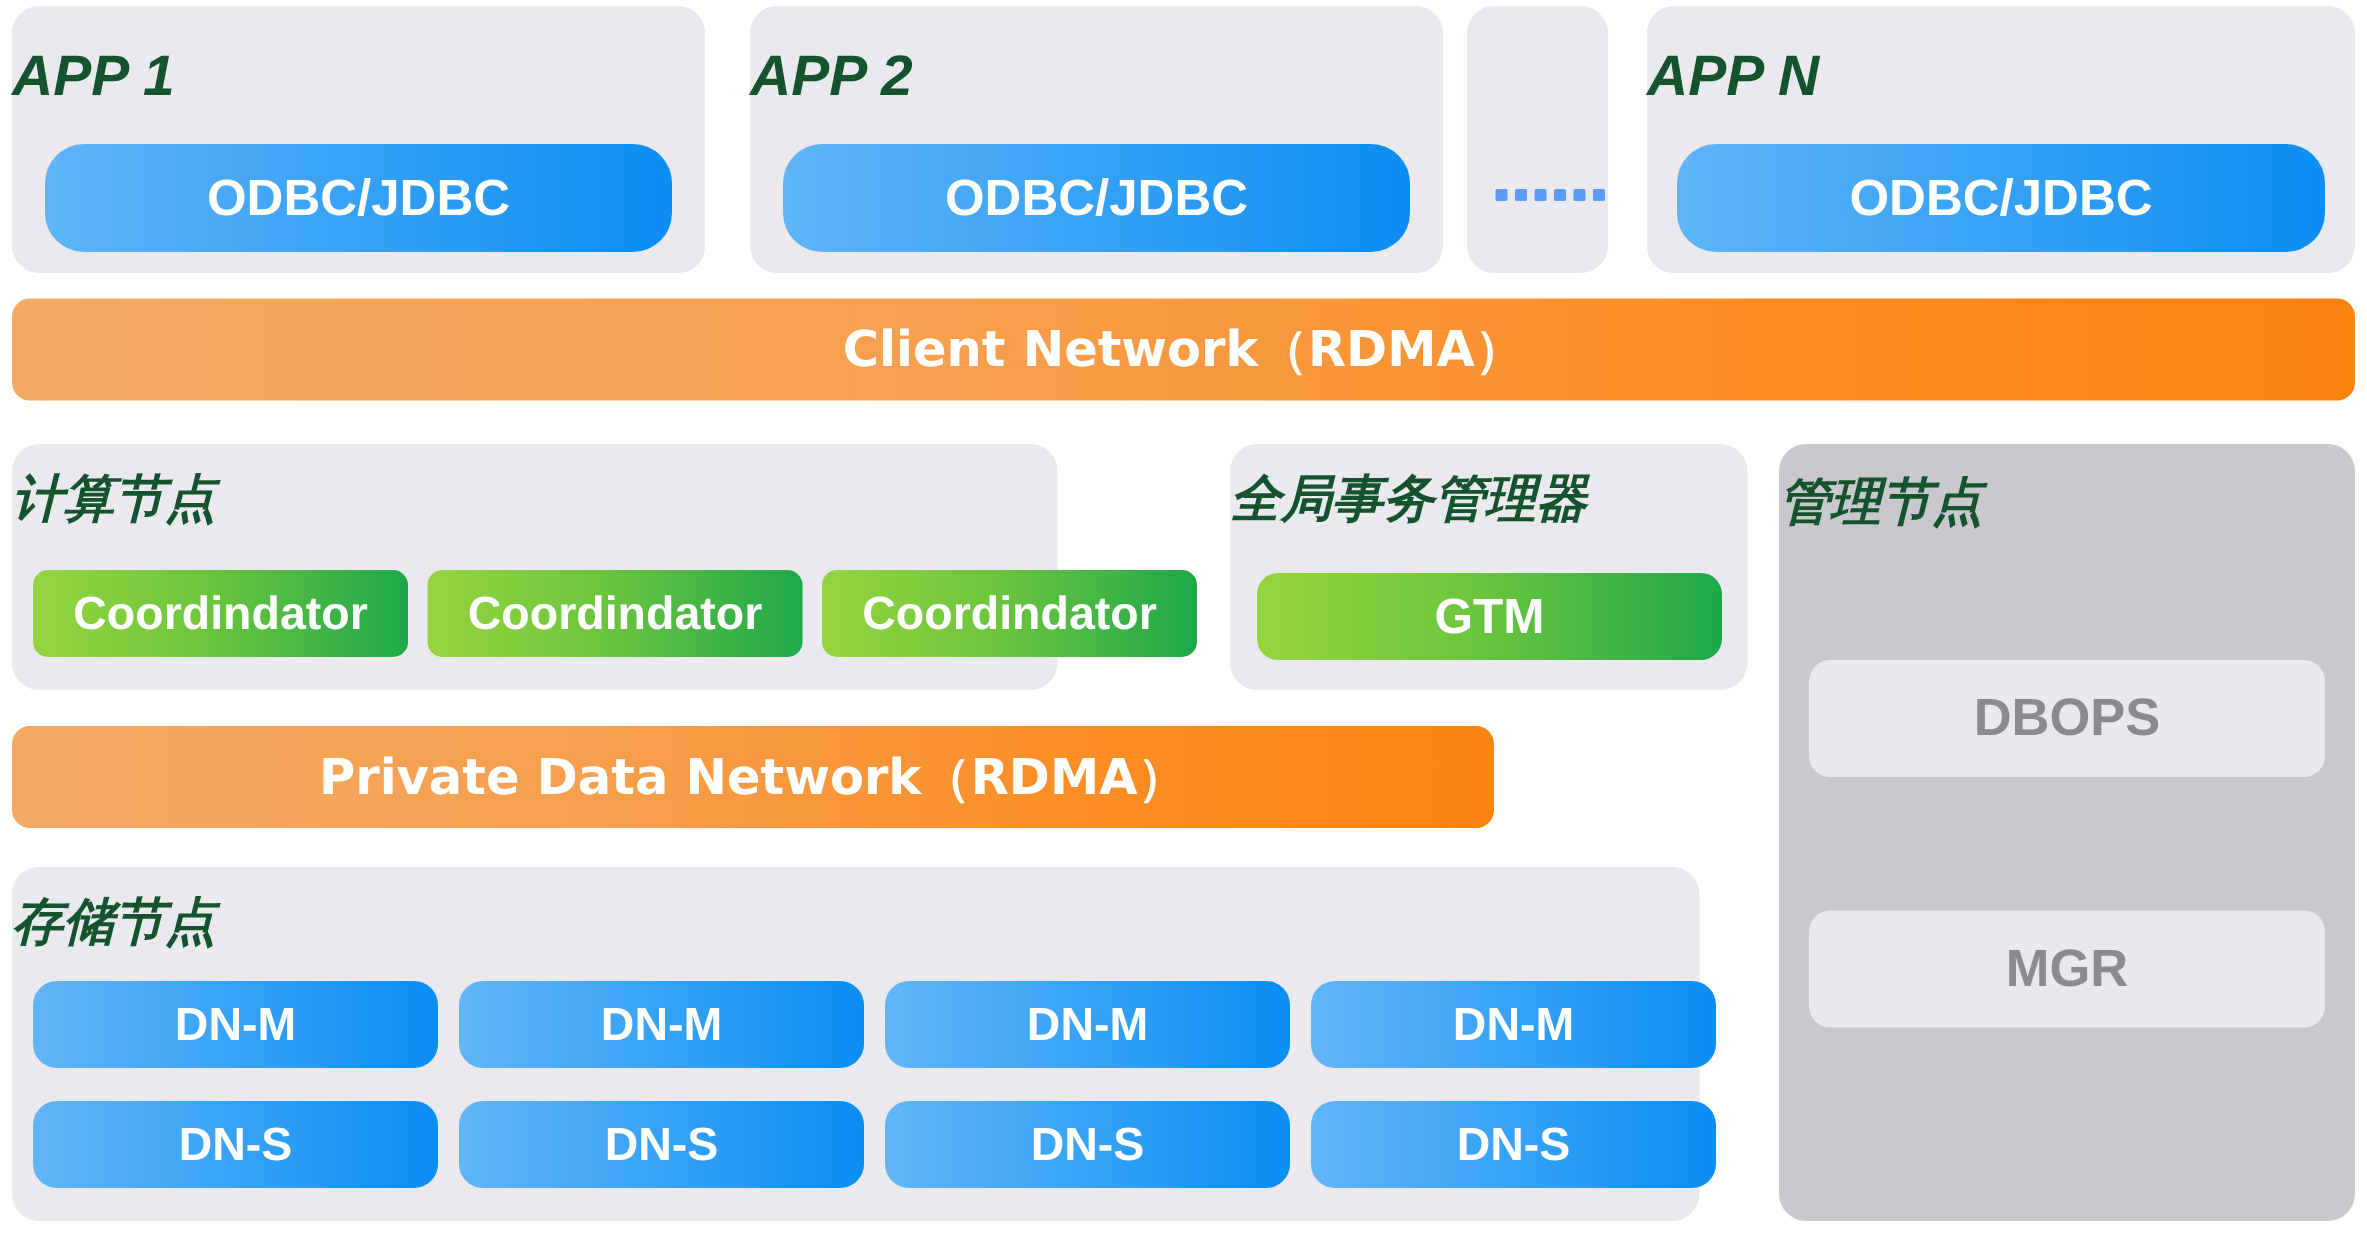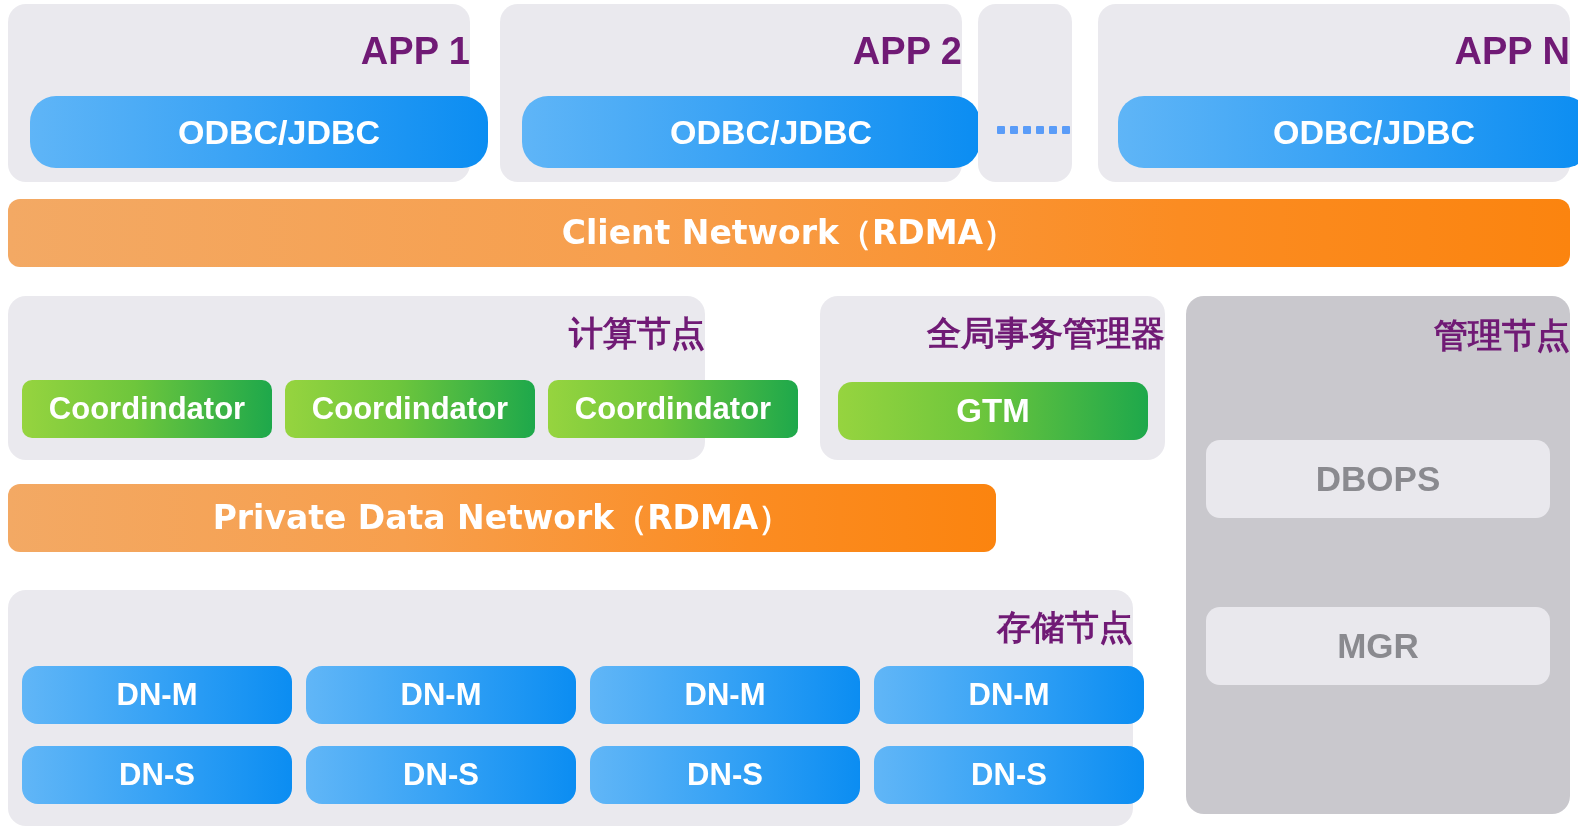--- a/index.html
+++ b/index.html
@@ -25,24 +25,25 @@
   .panel-dark {
     background: #c9c8cd;
     border-radius: 18px;
   }
 
   
   .panel-title {
     position: absolute;
     left: 0;
     right: 0;
-    text-align: right;
-    color: #701a75;
+    text-align: left;
+    color: #14532d;
     font-weight: bold;
     letter-spacing: 0px;
+    font-style: italic;
   }
   .title-app {
     font-size: 38px;
     line-height: 38px;
   }
   .title-cn {
     font-size: 34px;
     line-height: 34px;
     font-family: "DejaVu Sans", "Liberation Sans", sans-serif;
   }
@@ -54,21 +55,20 @@
     align-items: center;
     justify-content: center;
     color: #ffffff;
     font-weight: bold;
     white-space: nowrap;
     overflow: hidden;
   }
   .chip-blue {
     background: linear-gradient(90deg, #5fb5f7 0%, #3aa3f5 45%, #0b8df2 100%);
     border-radius: 26px;
-    padding-left: 40px;
   }
   .chip-blue-sm {
     background: linear-gradient(90deg, #61b6f7 0%, #36a2f5 50%, #0b8df2 100%);
     border-radius: 16px;
   }
   .chip-green {
     background: linear-gradient(90deg, #96d43f 0%, #6ec63c 45%, #1ea84b 100%);
     border-radius: 10px;
   }
   .chip-green-rnd {
@@ -156,21 +156,21 @@
 </div>
 
 <div class="abs panel-dark" style="left:1186px; top:296px; width:384px; height:518px;padding-left:16px;">
   <div class="panel-title title-cn" style="top:22px;">管理节点</div>
   <div class="chip chip-gray" style="left:20px; top:311px; width:344px; height:78px; font-size:35px;">MGR</div>
   <div class="chip chip-gray" style="left:20px; top:144px; width:344px; height:78px; font-size:35px;">DBOPS</div>
 </div>
 
 <div class="netbar" style="left:8px; top:484px; width:988px; height:68px;">Private Data Network（RDMA）</div>
 
-<div class="abs panel" style="left:8px; top:590px; width:1125px; height:236px;">
+<div class="abs panel" style="left:8px; top:578px; width:1125px; height:236px;">
   <div class="panel-title title-cn" style="top:20px;">存储节点</div>
 
   <div class="chip chip-blue-sm" style="left:14px; top:76px; width:270px; height:58px; font-size:31px;">DN-M</div>
   <div class="chip chip-blue-sm" style="left:14px; top:156px; width:270px; height:58px; font-size:31px;">DN-S</div>
 
   <div class="chip chip-blue-sm" style="left:298px; top:76px; width:270px; height:58px; font-size:31px;">DN-M</div>
   <div class="chip chip-blue-sm" style="left:298px; top:156px; width:270px; height:58px; font-size:31px;">DN-S</div>
 
   <div class="chip chip-blue-sm" style="left:582px; top:76px; width:270px; height:58px; font-size:31px;">DN-M</div>
   <div class="chip chip-blue-sm" style="left:582px; top:156px; width:270px; height:58px; font-size:31px;">DN-S</div>

